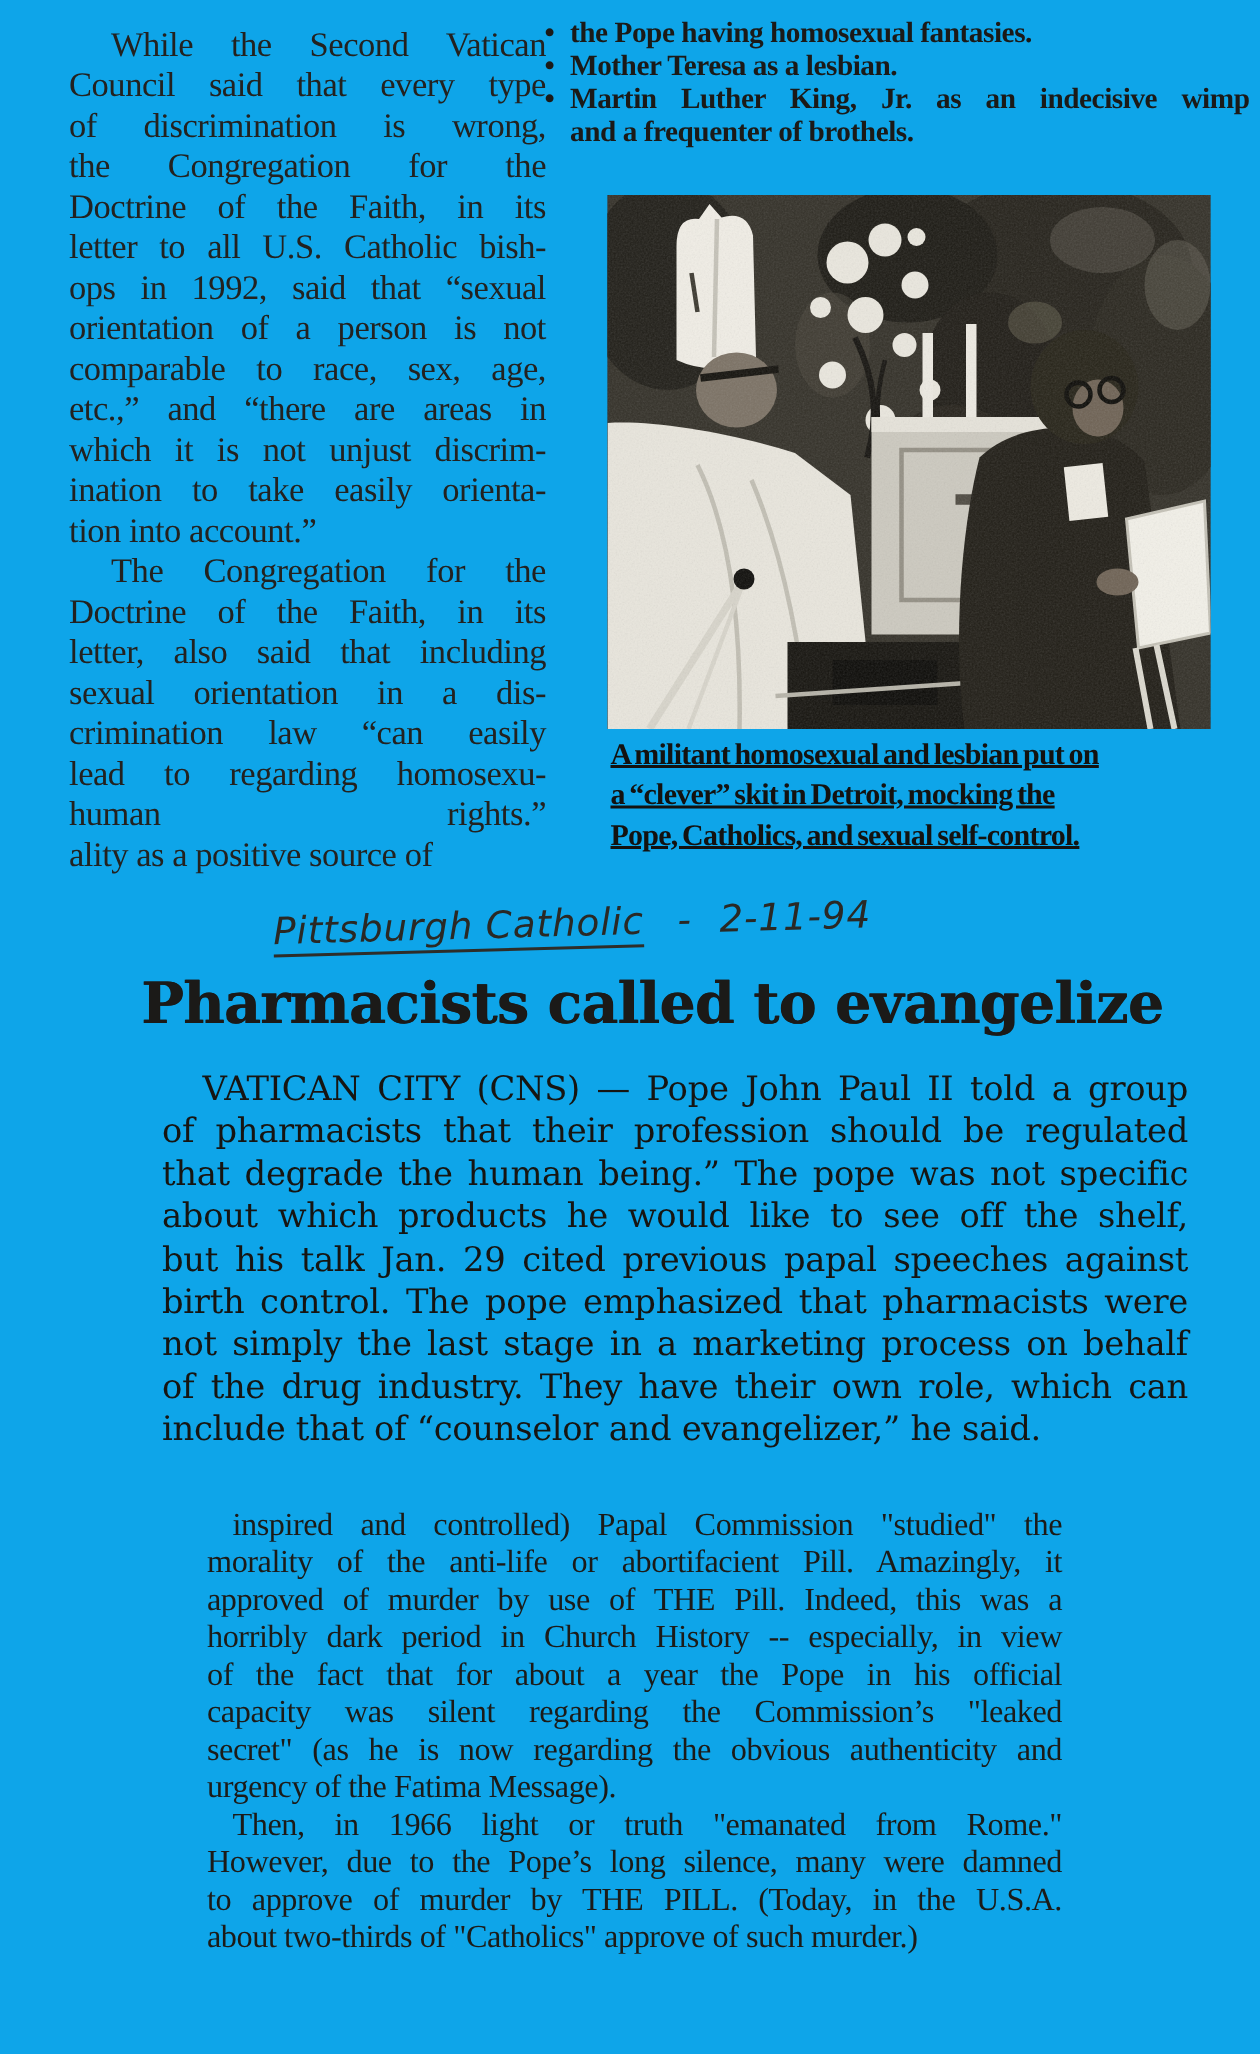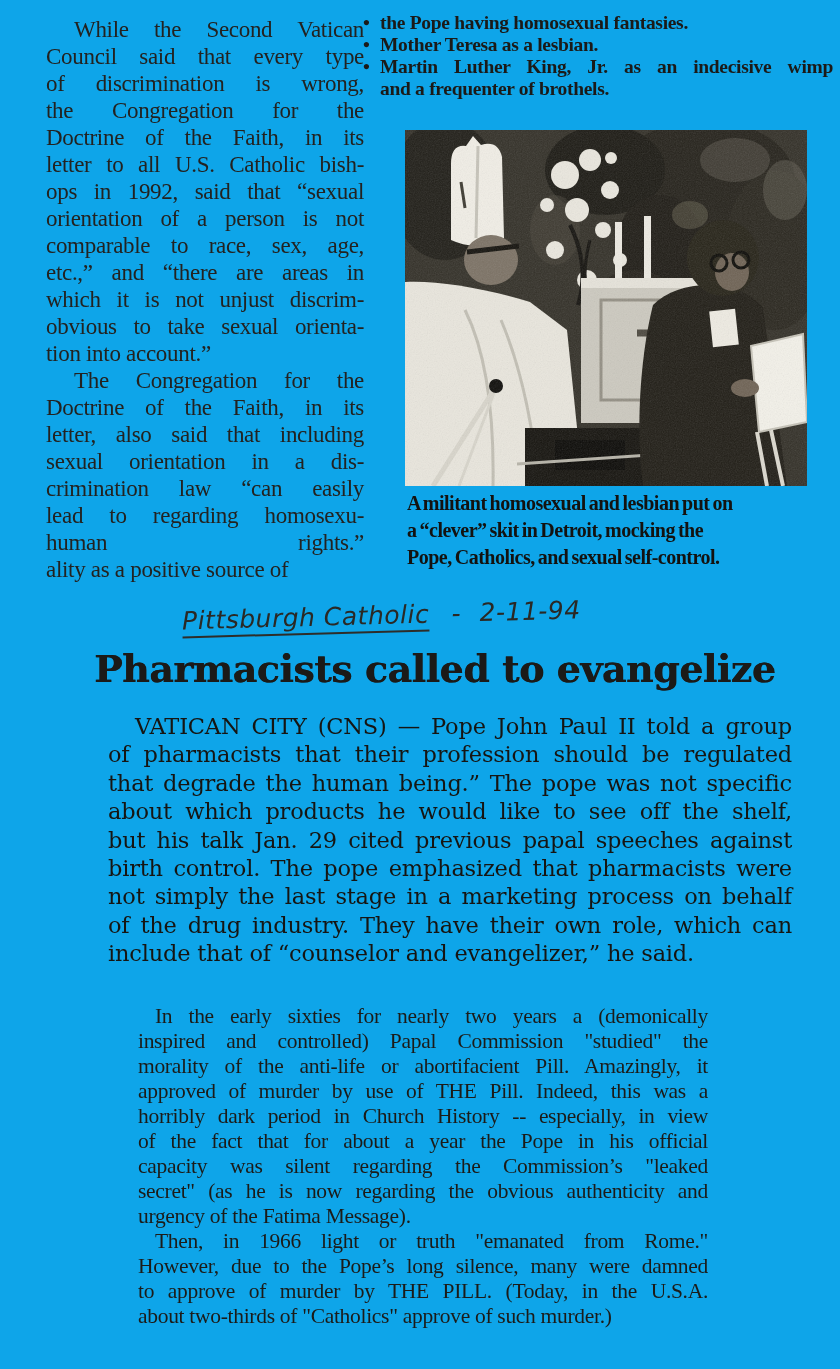--- a/index.html
+++ b/index.html
@@ -5,21 +5,21 @@
   html,body{margin:0;padding:0;}
   body{background:#e8e6e0;}
   .page{
     position:relative;width:840px;height:1369px;margin:0 auto;
     background:#0ea5e9;color:#201f1c;overflow:hidden;
     font-family:"Liberation Serif",serif;
   }
   
   .lines > div{text-align:justify;text-align-last:justify;}
   .lines > div:last-child{text-align-last:left;}
-  .lines.ragged > div{text-align:left;text-align-last:left;}
+  .lines.ragged > div{text-align:left;text-align-last:left;text-decoration:underline;}
   .indent > div:first-child{text-indent:var(--ind,26px);}
   .b{font-weight:400;}
 
   .left-col{
     position:absolute;left:46px;top:16px;width:318px;
     font-size:23px;line-height:27px;letter-spacing:-0.3px;color:#232220;
   }
   .bullets{
     position:absolute;left:363px;top:12px;width:470px;
     font-size:19.5px;line-height:22px;font-weight:700;letter-spacing:-0.3px;color:#1b1a18;
@@ -75,21 +75,21 @@
         <div>Council said that every type</div>
         <div>of discrimination is wrong,</div>
         <div>the Congregation for the</div>
         <div>Doctrine of the Faith, in its</div>
         <div>letter to all U.S. Catholic bish-</div>
         <div>ops in 1992, said that “sexual</div>
         <div>orientation of a person is not</div>
         <div>comparable to race, sex, age,</div>
         <div>etc.,” and “there are areas in</div>
         <div>which it is not unjust discrim-</div>
-        <div>obvious to take sexual orienta-</div>
+        <div>ination to take easily orienta-</div>
         <div>tion into account.”</div>
       </div>
     <div class="lines indent" style="--ind:28px">
         <div>The Congregation for the</div>
         <div>Doctrine of the Faith, in its</div>
         <div>letter, also said that including</div>
         <div>sexual orientation in a dis-</div>
         <div>crimination law “can easily</div>
         <div>lead to regarding homosexu-</div>
         <div>human rights.”</div>
@@ -224,21 +224,20 @@
       <div>about which products he would like to see off the shelf,</div>
       <div>but his talk Jan. 29 cited previous papal speeches against</div>
       <div>birth control. The pope emphasized that pharmacists were</div>
       <div>not simply the last stage in a marketing process on behalf</div>
       <div>of the drug industry. They have their own role, which can</div>
       <div>include that of “counselor and evangelizer,” he said.</div>
     </div>
 
   <div class="excerpt">
     <div class="lines indent">
-        <div><span>In the early sixties for nearly two years a (demonically</span></div>
         <div><span>inspired and controlled) Papal Commission "studied" the</span></div>
         <div><span>morality of the anti-life or abortifacient Pill. Amazingly, it</span></div>
         <div><span>approved of murder by use of THE Pill. Indeed, this was a</span></div>
         <div><span>horribly dark period in Church History -- especially, in view</span></div>
         <div><span>of the </span><span class="b">fact</span><span> that for about a year the Pope in his official</span></div>
         <div><span>capacity was </span><span class="b">silent</span><span> regarding the Commission’s "leaked</span></div>
         <div><span>secret" (as he is </span><span class="b">now</span><span> regarding the </span><span class="b">obvious authenticity and</span></div>
         <div><span class="b">urgency of</span><span> the Fatima Message).</span></div>
       </div>
     <div class="lines indent">

